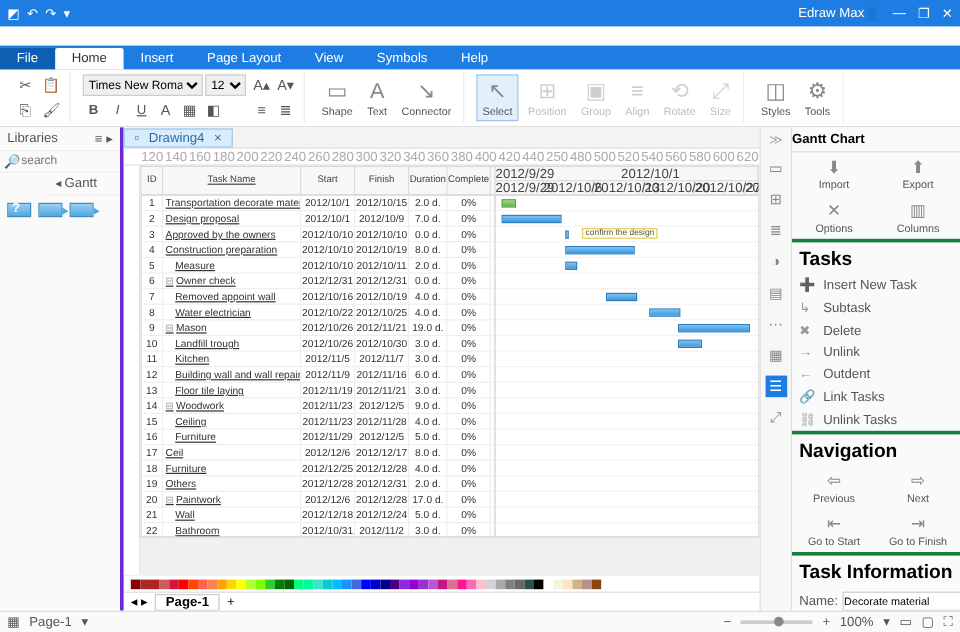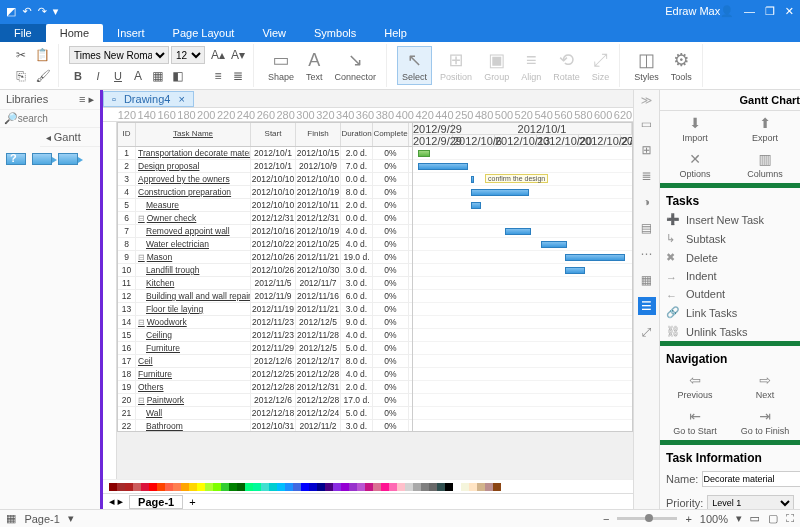--- a/index.html
+++ b/index.html
@@ -2,21 +2,21 @@
 <html><head>
 <meta charset="utf-8">
 <style>
 *{box-sizing:border-box;margin:0;padding:0;font-family:"Segoe UI",Tahoma,sans-serif;font-size:11px;}
 body{width:800px;height:527px;overflow:hidden;background:#fff;display:flex;flex-direction:column;}
 .titlebar{height:22px;background:#1e7de3;color:#fff;display:flex;align-items:center;padding:0 6px;}
 .titlebar .qat{display:flex;gap:6px;align-items:center;}
 .titlebar .title{flex:1;text-align:right;font-size:11px;}
 .titlebar .wc{display:flex;gap:10px;}
 .titlebar .wc span{cursor:pointer;}
-.menubar{height:20px;background:#1e7de3;color:#fff;display:flex;align-items:end;}
+.menubar{height:20px;background:#1e7de3;color:#fff;display:flex;align-items:end;margin-top:16px;}
 .menubar .tab{padding:3px 14px;cursor:pointer;font-size:11px;}
 .menubar .tab.file{background:#0c5fb3;}
 .menubar .tab.active{background:#fff;color:#333;border-radius:2px 2px 0 0;}
 .ribbon{height:48px;background:#fff;border-bottom:1px solid #ddd;display:flex;align-items:center;padding:2px 6px;gap:4px;}
 .ribbon .grp{display:flex;gap:4px;align-items:center;padding:0 6px;border-right:1px solid #eee;height:100%;}
 .ribbon .stack{display:flex;flex-direction:column;gap:3px;}
 .ribbon select{font-size:10px;height:18px;border:1px solid #ccc;}
 .ribbon .ibtn{width:18px;height:18px;display:flex;align-items:center;justify-content:center;color:#555;cursor:pointer;font-size:12px;}
 .ribbon .bigbtn{display:flex;flex-direction:column;align-items:center;gap:1px;padding:2px 4px;cursor:pointer;color:#555;}
 .ribbon .bigbtn .ic{font-size:18px;color:#888;}
@@ -58,26 +58,26 @@
 .grhdr .wk>div{border-right:1px solid #ddd;border-bottom:1px solid #ddd;text-align:center;}
 .grbody{position:relative;}
 .grrow{height:13px;border-bottom:1px solid #f3f3f3;position:relative;}
 .bar{position:absolute;height:7px;top:3px;background:linear-gradient(#7fc0ef,#3d9ade);border:1px solid #2b7fc0;}
 .bar.g{background:linear-gradient(#9ed87f,#5fb847);border:1px solid #4a9c3a;}
 .note{position:absolute;font-size:7px;color:#555;top:1px;background:#fffde7;border:1px solid #e0d060;padding:0 2px;}
 .sidebar{width:26px;background:#f7f7f7;border-left:1px solid #ddd;display:flex;flex-direction:column;align-items:center;padding-top:4px;gap:8px;}
 .sidebar .sic{width:18px;height:18px;color:#888;display:flex;align-items:center;justify-content:center;cursor:pointer;font-size:12px;}
 .sidebar .sic.act{background:#1e7de3;color:#fff;}
 .rightpanel{width:141px;background:#fafafa;border-left:1px solid #ddd;display:flex;flex-direction:column;overflow:hidden;}
-.rightpanel .title{text-align:right;font-weight:bold;padding:4px 0;font-size:11px;border-bottom:1px solid #ddd;}
+.rightpanel .title{text-align:left;font-weight:bold;padding:4px 0;font-size:11px;border-bottom:1px solid #ddd;}
 .rightpanel .row2{display:flex;justify-content:space-around;padding:4px 0;}
 .rightpanel .btn{display:flex;flex-direction:column;align-items:center;gap:2px;cursor:pointer;color:#555;width:60px;}
 .rightpanel .btn .ic{font-size:14px;color:#888;}
 .rightpanel .btn .lb{font-size:9px;}
-.rightpanel .hd{font-weight:bold;font-size:12px;padding:6px 6px 2px;border-top:5px solid #15803d;}
+.rightpanel .hd{font-weight:bold;font-size:16px;padding:6px 6px 2px;border-top:3px solid #15803d;}
 .rightpanel .li{display:flex;align-items:center;gap:6px;padding:3px 6px;font-size:9px;color:#555;cursor:pointer;}
 .rightpanel .li .ic{width:14px;color:#999;font-size:11px;}
 .rightpanel .frm{padding:4px 6px;font-size:9px;color:#555;display:flex;align-items:center;gap:4px;}
 .rightpanel .frm input,.rightpanel .frm select{flex:1;font-size:9px;height:16px;border:1px solid #ccc;}
 .statusbar{height:18px;background:#fafafa;border-top:1px solid #ddd;display:flex;align-items:center;padding:0 6px;font-size:10px;color:#555;justify-content:space-between;}
 .statusbar .l,.statusbar .r{display:flex;align-items:center;gap:8px;}
 .swatches{height:14px;display:flex;align-items:center;padding:0 6px;gap:0;border-top:1px solid #eee;}
 .swatches .sw{width:8px;height:8px;}
 .pgtab{height:16px;border-top:1px solid #ddd;display:flex;align-items:center;padding:0 6px;font-size:9px;}
 .pgtab .pt{border:1px solid #ccc;padding:0 8px;background:#fff;font-weight:bold;}
@@ -618,21 +618,21 @@
   <div class="li">
         <span class="ic">↳</span>
         <span>Subtask</span>
       </div>
   <div class="li">
         <span class="ic">✖</span>
         <span>Delete</span>
       </div>
   <div class="li">
         <span class="ic">→</span>
-        <span>Indent</span>
+        <span>Unlink</span>
       </div>
   <div class="li">
         <span class="ic">←</span>
         <span>Outdent</span>
       </div>
   <div class="li">
         <span class="ic">🔗</span>
         <span>Link Tasks</span>
       </div>
   <div class="li">

